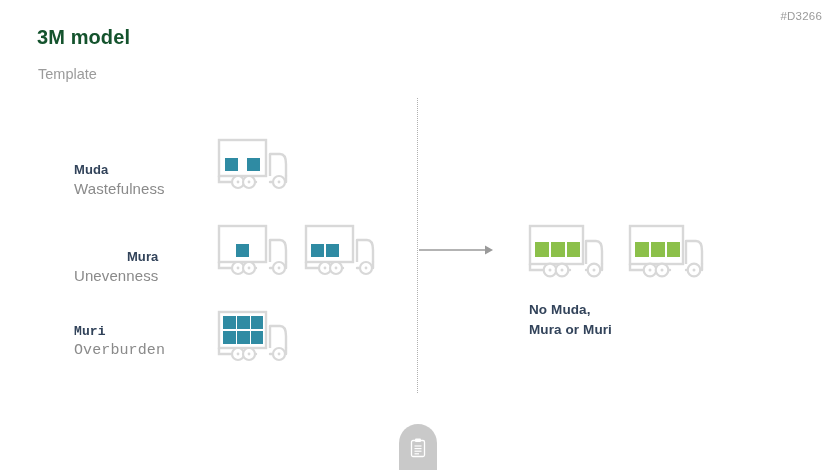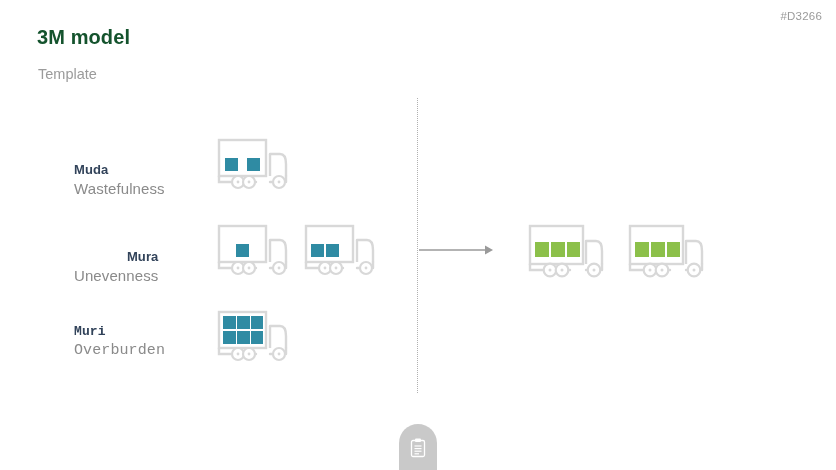--- a/index.html
+++ b/index.html
@@ -269,20 +269,22 @@
     <circle cx="23" cy="46" r="6.3" fill="#ffffff" stroke="#d8d8d8" stroke-width="2.2"></circle>
     <circle cx="23" cy="46" r="1.5" fill="#d8d8d8"></circle>
     <circle cx="35" cy="46" r="6.3" fill="#ffffff" stroke="#d8d8d8" stroke-width="2.2"></circle>
     <circle cx="35" cy="46" r="1.5" fill="#d8d8d8"></circle>
     <circle cx="67" cy="46" r="6.3" fill="#ffffff" stroke="#d8d8d8" stroke-width="2.2"></circle>
     <circle cx="67" cy="46" r="1.5" fill="#d8d8d8"></circle>
   </svg>
 </div>
 
 <div class="result-caption">
+  <div>No Muda,</div>
+  <div>Mura or Muri</div>
 </div>
 
 <div class="bottom-tab">
   <span class="doc-icon">
     <svg width="16" height="20" viewBox="0 0 16 20">
       <rect x="1.5" y="2.5" width="13" height="16" rx="1.5" fill="none" stroke="#ffffff" stroke-width="1.3"></rect>
       <rect x="5" y="0.6" width="6" height="3.4" rx="1" fill="#ffffff"></rect>
       <line x1="4.5" y1="8" x2="11.5" y2="8" stroke="#ffffff" stroke-width="1.2"></line>
       <line x1="4.5" y1="10.6" x2="11.5" y2="10.6" stroke="#ffffff" stroke-width="1.2"></line>
       <line x1="4.5" y1="13.2" x2="11.5" y2="13.2" stroke="#ffffff" stroke-width="1.2"></line>

